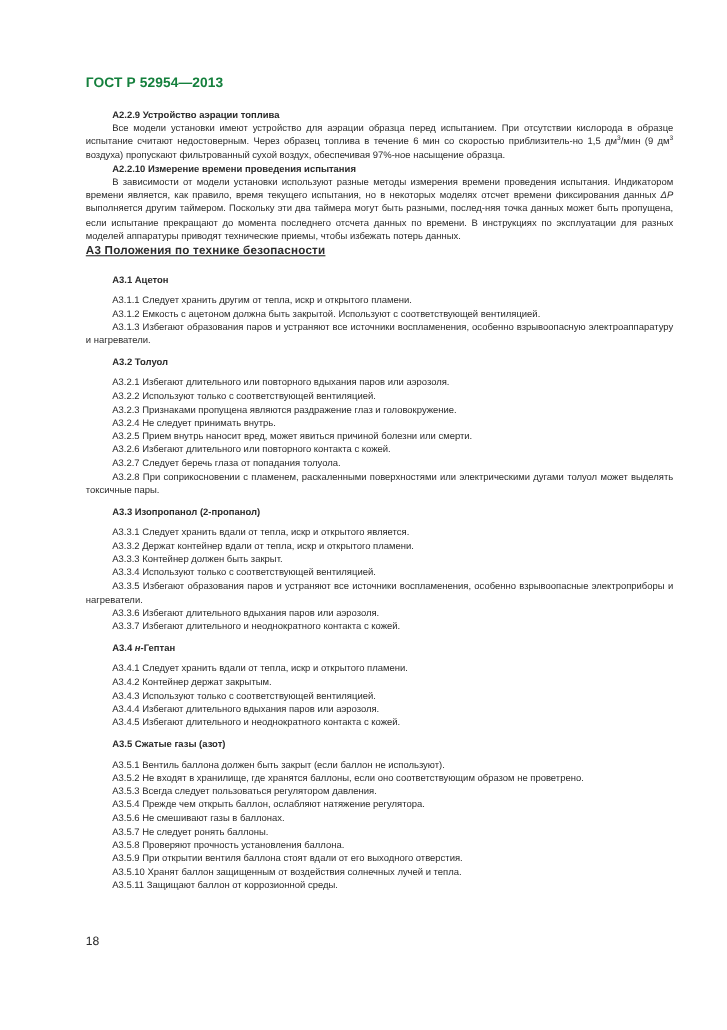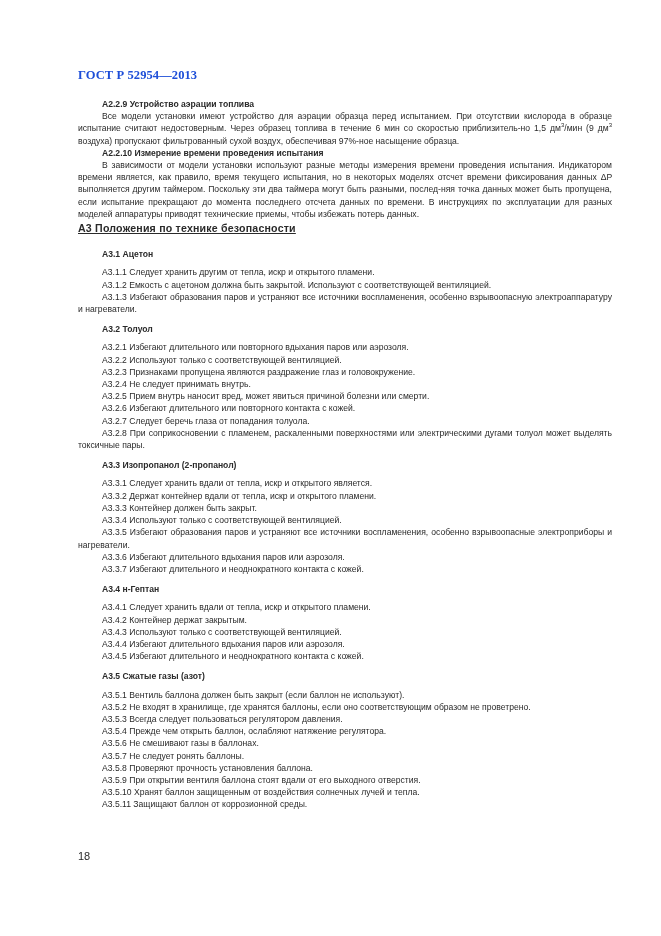--- a/index.html
+++ b/index.html
@@ -1,26 +1,26 @@
 <!DOCTYPE html>
 <html><head>
 <meta charset="utf-8">
 <style>
   html, body { margin: 0; padding: 0; background: #ffffff; }
   body { width: 661px; height: 936px; position: relative; overflow: hidden;
          font-family: "Liberation Sans", "DejaVu Sans", sans-serif; color: #2a2a2a; }
-  .doc-header { position: absolute; left: 78px; top: 68px; font-weight: bold; font-size: 12.5px; color: #1d4ed8; letter-spacing: 0.1px; font-family: Liberation Serif, serif; }
+  .doc-header { position: absolute; left: 78px; top: 68px; font-weight: bold; font-size: 12.5px; color: #15803d; letter-spacing: 0.1px; }
   .content { position: absolute; left: 78px; top: 98px; width: 534px; font-size: 8.6px; line-height: 12.2px; }
   .p { text-align: justify; text-indent: 24px; margin: 0; }
   .h { font-weight: bold; text-indent: 24px; margin: 0; }
   .sec-title { text-align: left; font-weight: bold; font-size: 10.6px; margin: 2px 0 14px 0; letter-spacing: 0.2px; text-decoration: underline; }
   .sub-h { font-weight: bold; text-indent: 24px; margin: 0 0 6px 0; }
   .item { text-indent: 24px; margin: 0; text-align: justify; }
   .gap { height: 8px; }
-  .it { }
+  .it { font-style: italic; }
   .page-num { position: absolute; left: 78px; top: 850px; font-size: 11px; }
   sup { font-size: 6px; vertical-align: 4px; line-height: 0; }
 </style>
 </head>
 <body>
 
 <div class="doc-header">ГОСТ Р 52954—2013</div>
 
 <div class="content">
 

